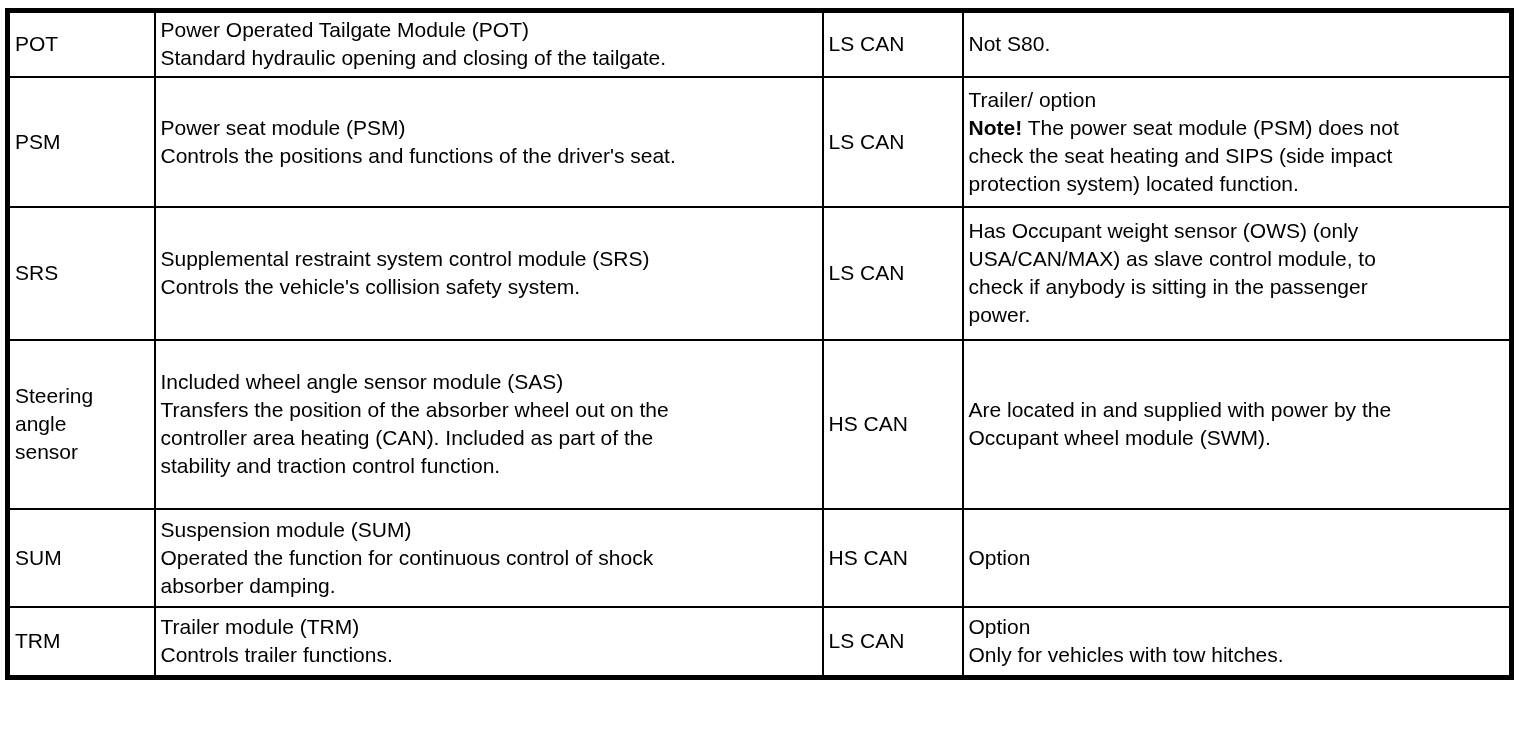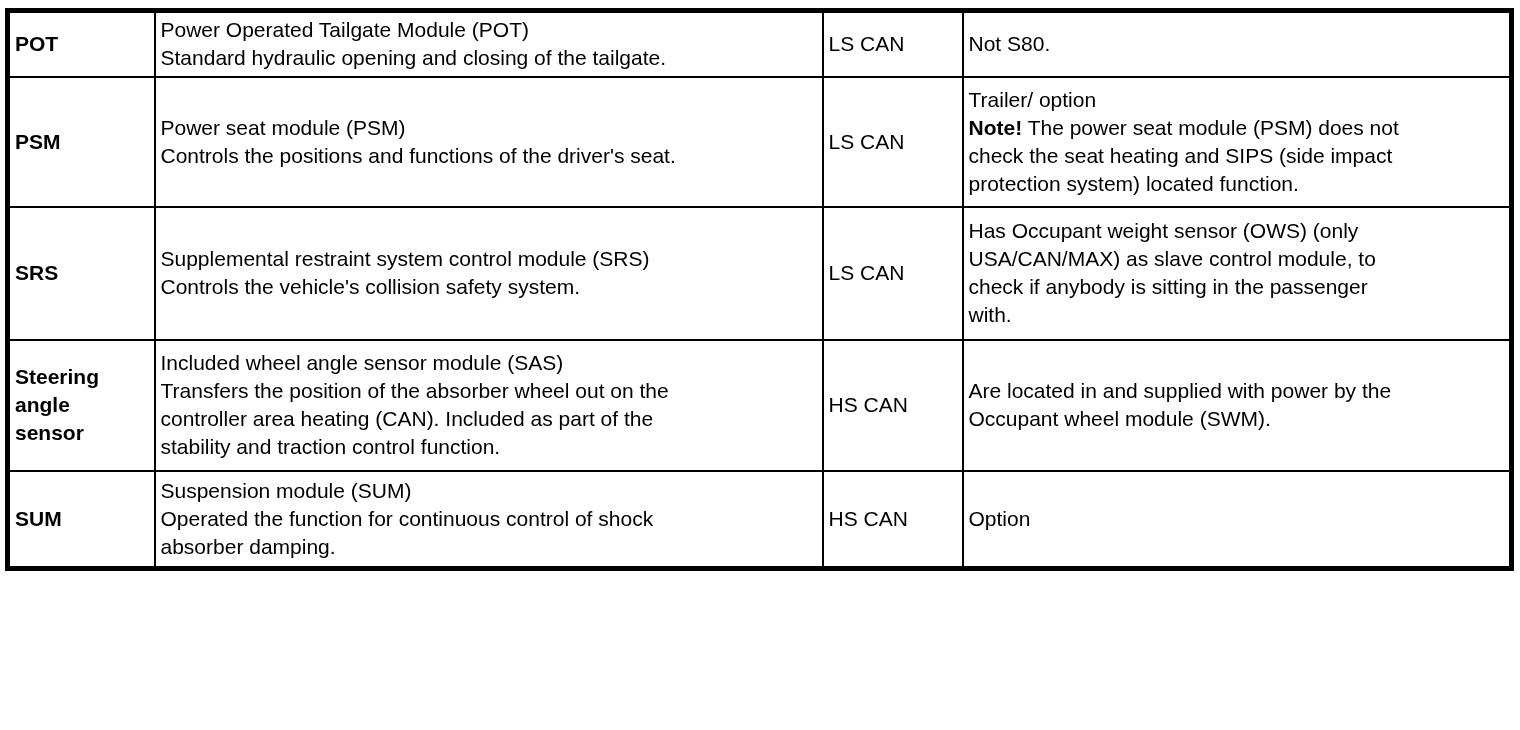--- a/index.html
+++ b/index.html
@@ -25,27 +25,27 @@
     vertical-align: middle;
     padding: 2px 5px;
     font-size: 21px;
     line-height: 28px;
     overflow: hidden;
   }
   table.modules td div {
     white-space: nowrap;
   }
   td.col-abbr {
-    font-weight: bold;
+    font-weight: normal;
   }
   
   tbody tr:nth-child(1) { height: 66px; }
   tbody tr:nth-child(2) { height: 130px; }
   tbody tr:nth-child(3) { height: 133px; }
-  tbody tr:nth-child(4) { height: 131px; }
+  tbody tr:nth-child(4) { height: 169px; }
   tbody tr:nth-child(5) { height: 98px; }
   tbody tr:nth-child(6) { height: 71px; }
   tbody tr:nth-child(7) { height: 68px; }
 </style>
 </head>
 <body>
 
 <table class="modules">
   <colgroup>
     <col style="width:147px">
@@ -95,21 +95,21 @@
           <div>Supplemental restraint system control module (SRS)</div>
           <div>Controls the vehicle's collision safety system.</div>
         </td>
         <td class="col-net">
           <div>LS CAN</div>
         </td>
         <td class="col-notes">
           <div>Has Occupant weight sensor (OWS) (only</div>
           <div>USA/CAN/MAX) as slave control module, to</div>
           <div>check if anybody is sitting in the passenger</div>
-          <div>with.</div>
+          <div>power.</div>
         </td>
       </tr>
       <tr>
         <td class="col-abbr">
           <div>Steering</div>
           <div>angle</div>
           <div>sensor</div>
         </td>
         <td class="col-desc">
           <div>Included wheel angle sensor module (SAS)</div>
@@ -134,14 +134,30 @@
           <div>Operated the function for continuous control of shock</div>
           <div>absorber damping.</div>
         </td>
         <td class="col-net">
           <div>HS CAN</div>
         </td>
         <td class="col-notes">
           <div>Option</div>
         </td>
       </tr>
+      <tr>
+        <td class="col-abbr">
+          <div>TRM</div>
+        </td>
+        <td class="col-desc">
+          <div>Trailer module (TRM)</div>
+          <div>Controls trailer functions.</div>
+        </td>
+        <td class="col-net">
+          <div>LS CAN</div>
+        </td>
+        <td class="col-notes">
+          <div>Option</div>
+          <div>Only for vehicles with tow hitches.</div>
+        </td>
+      </tr>
     </tbody>
 </table>
 
 </body></html>

